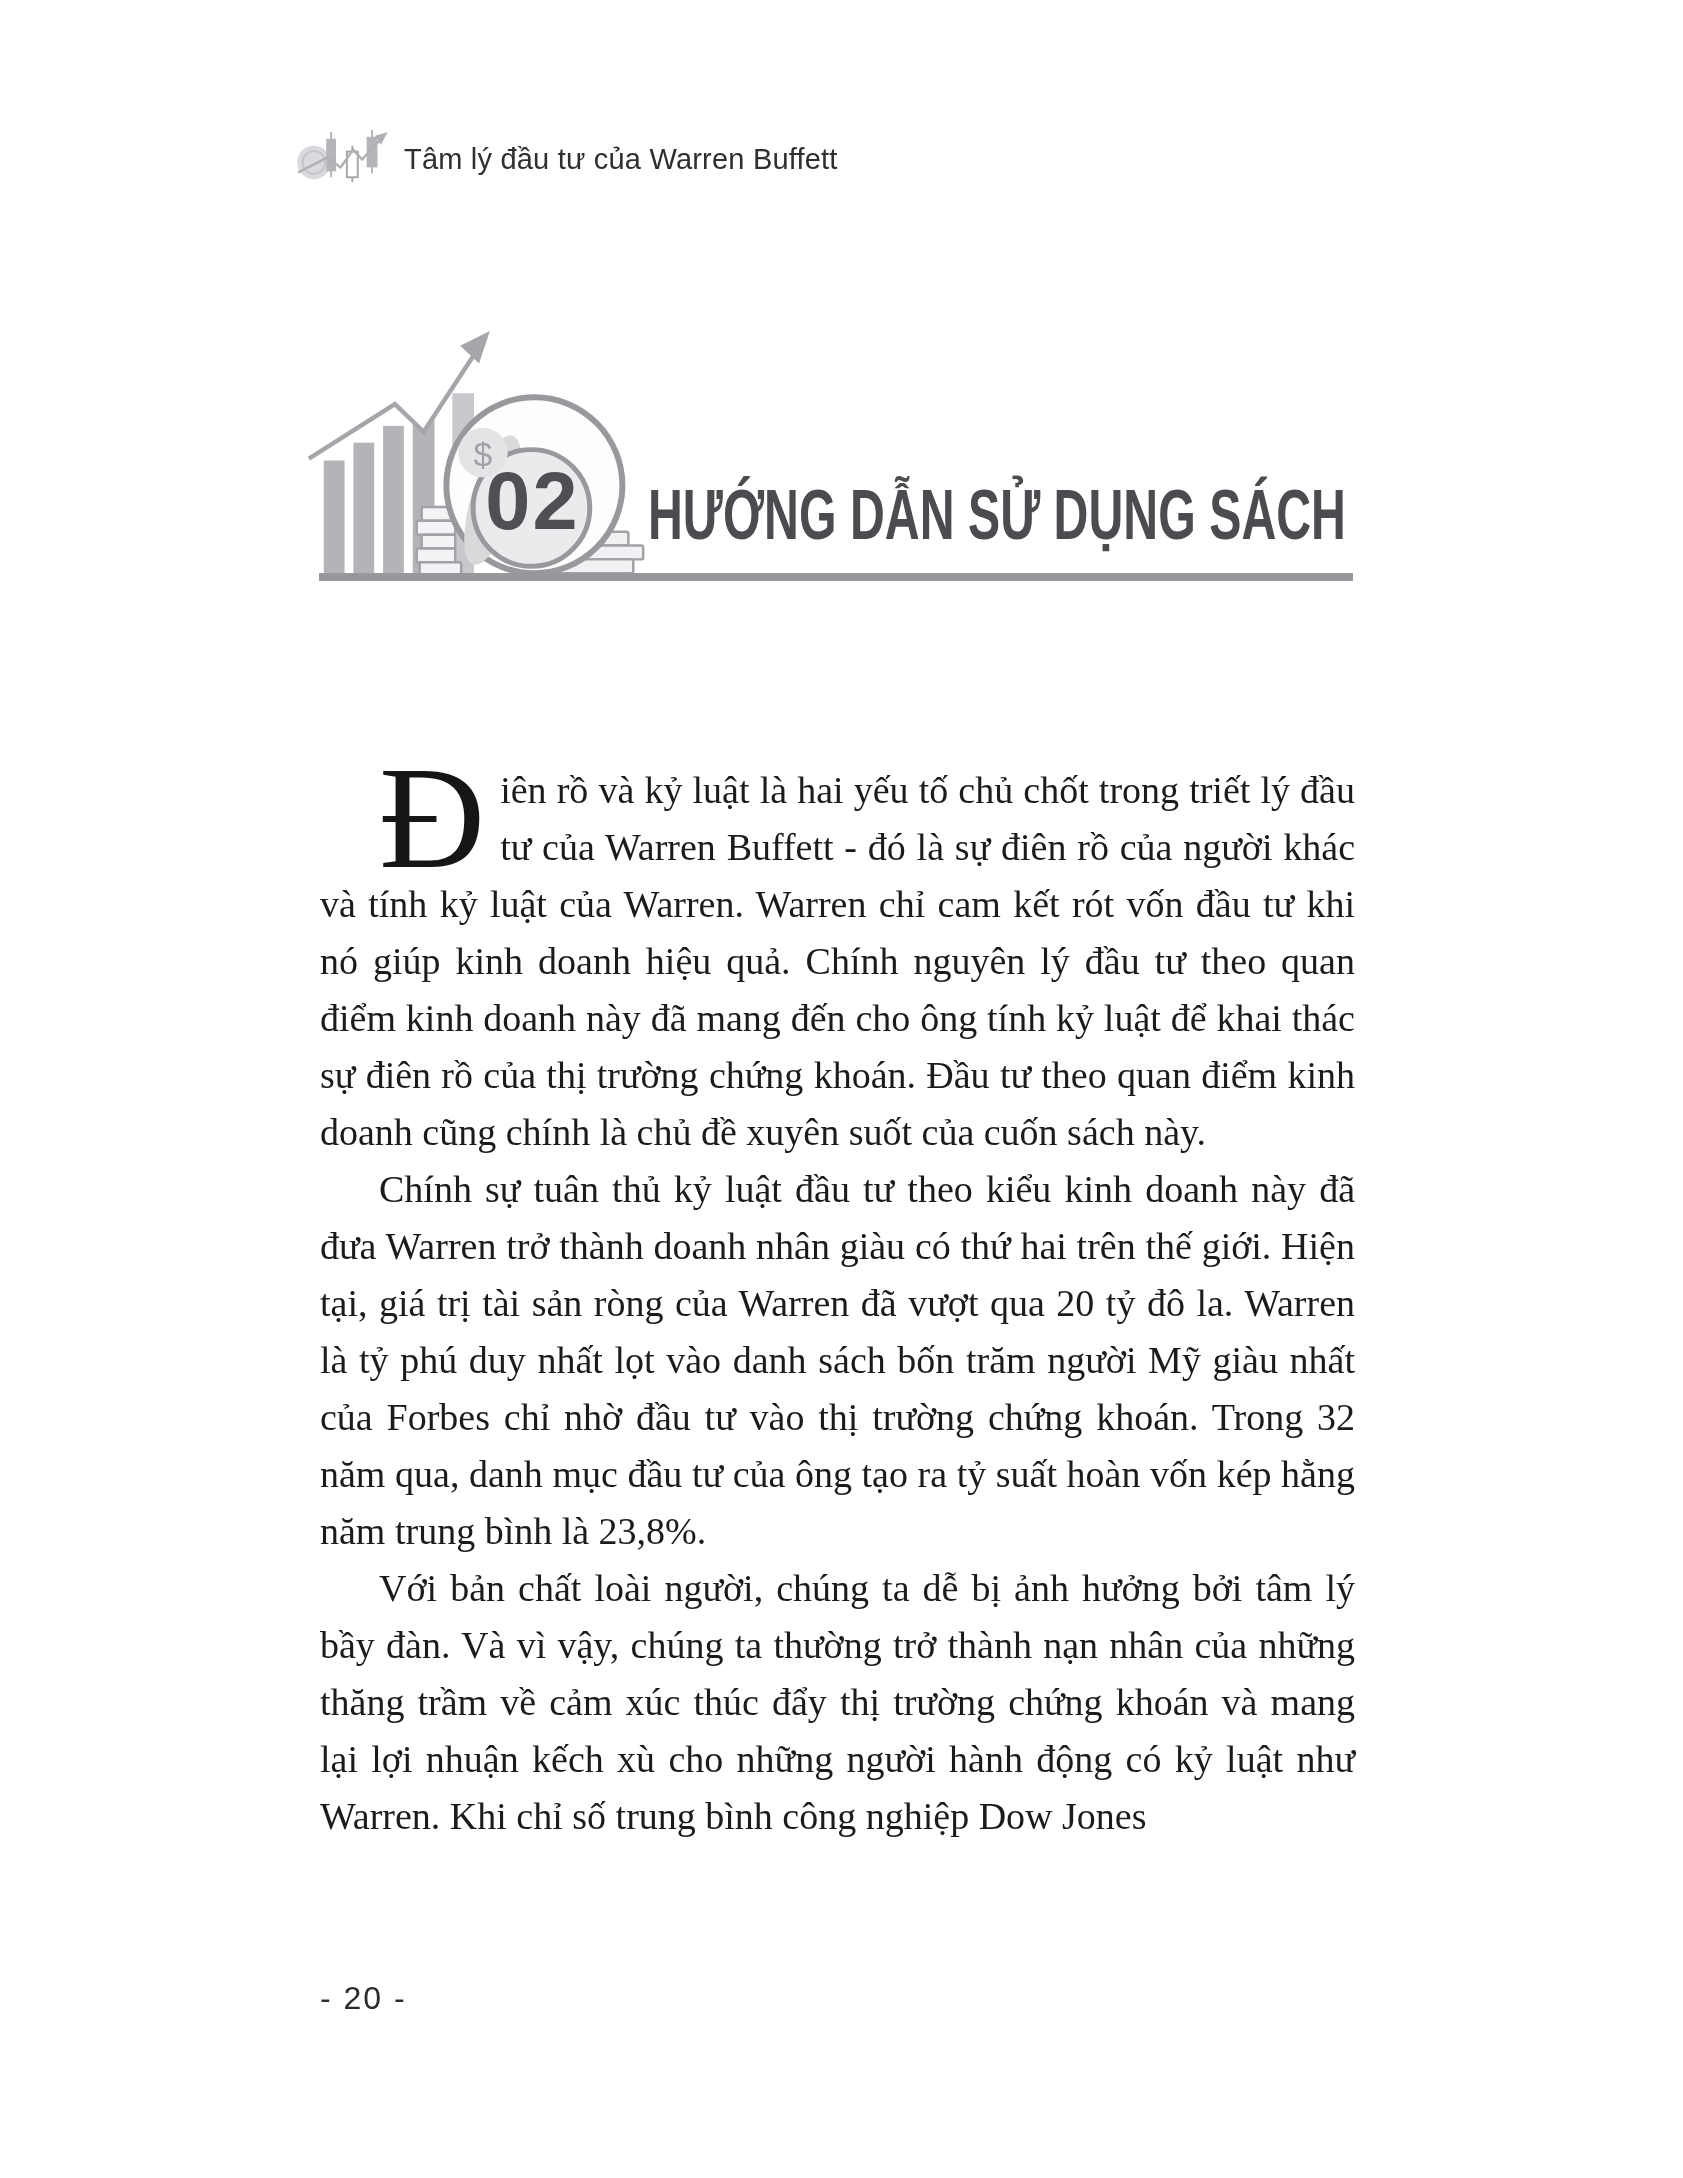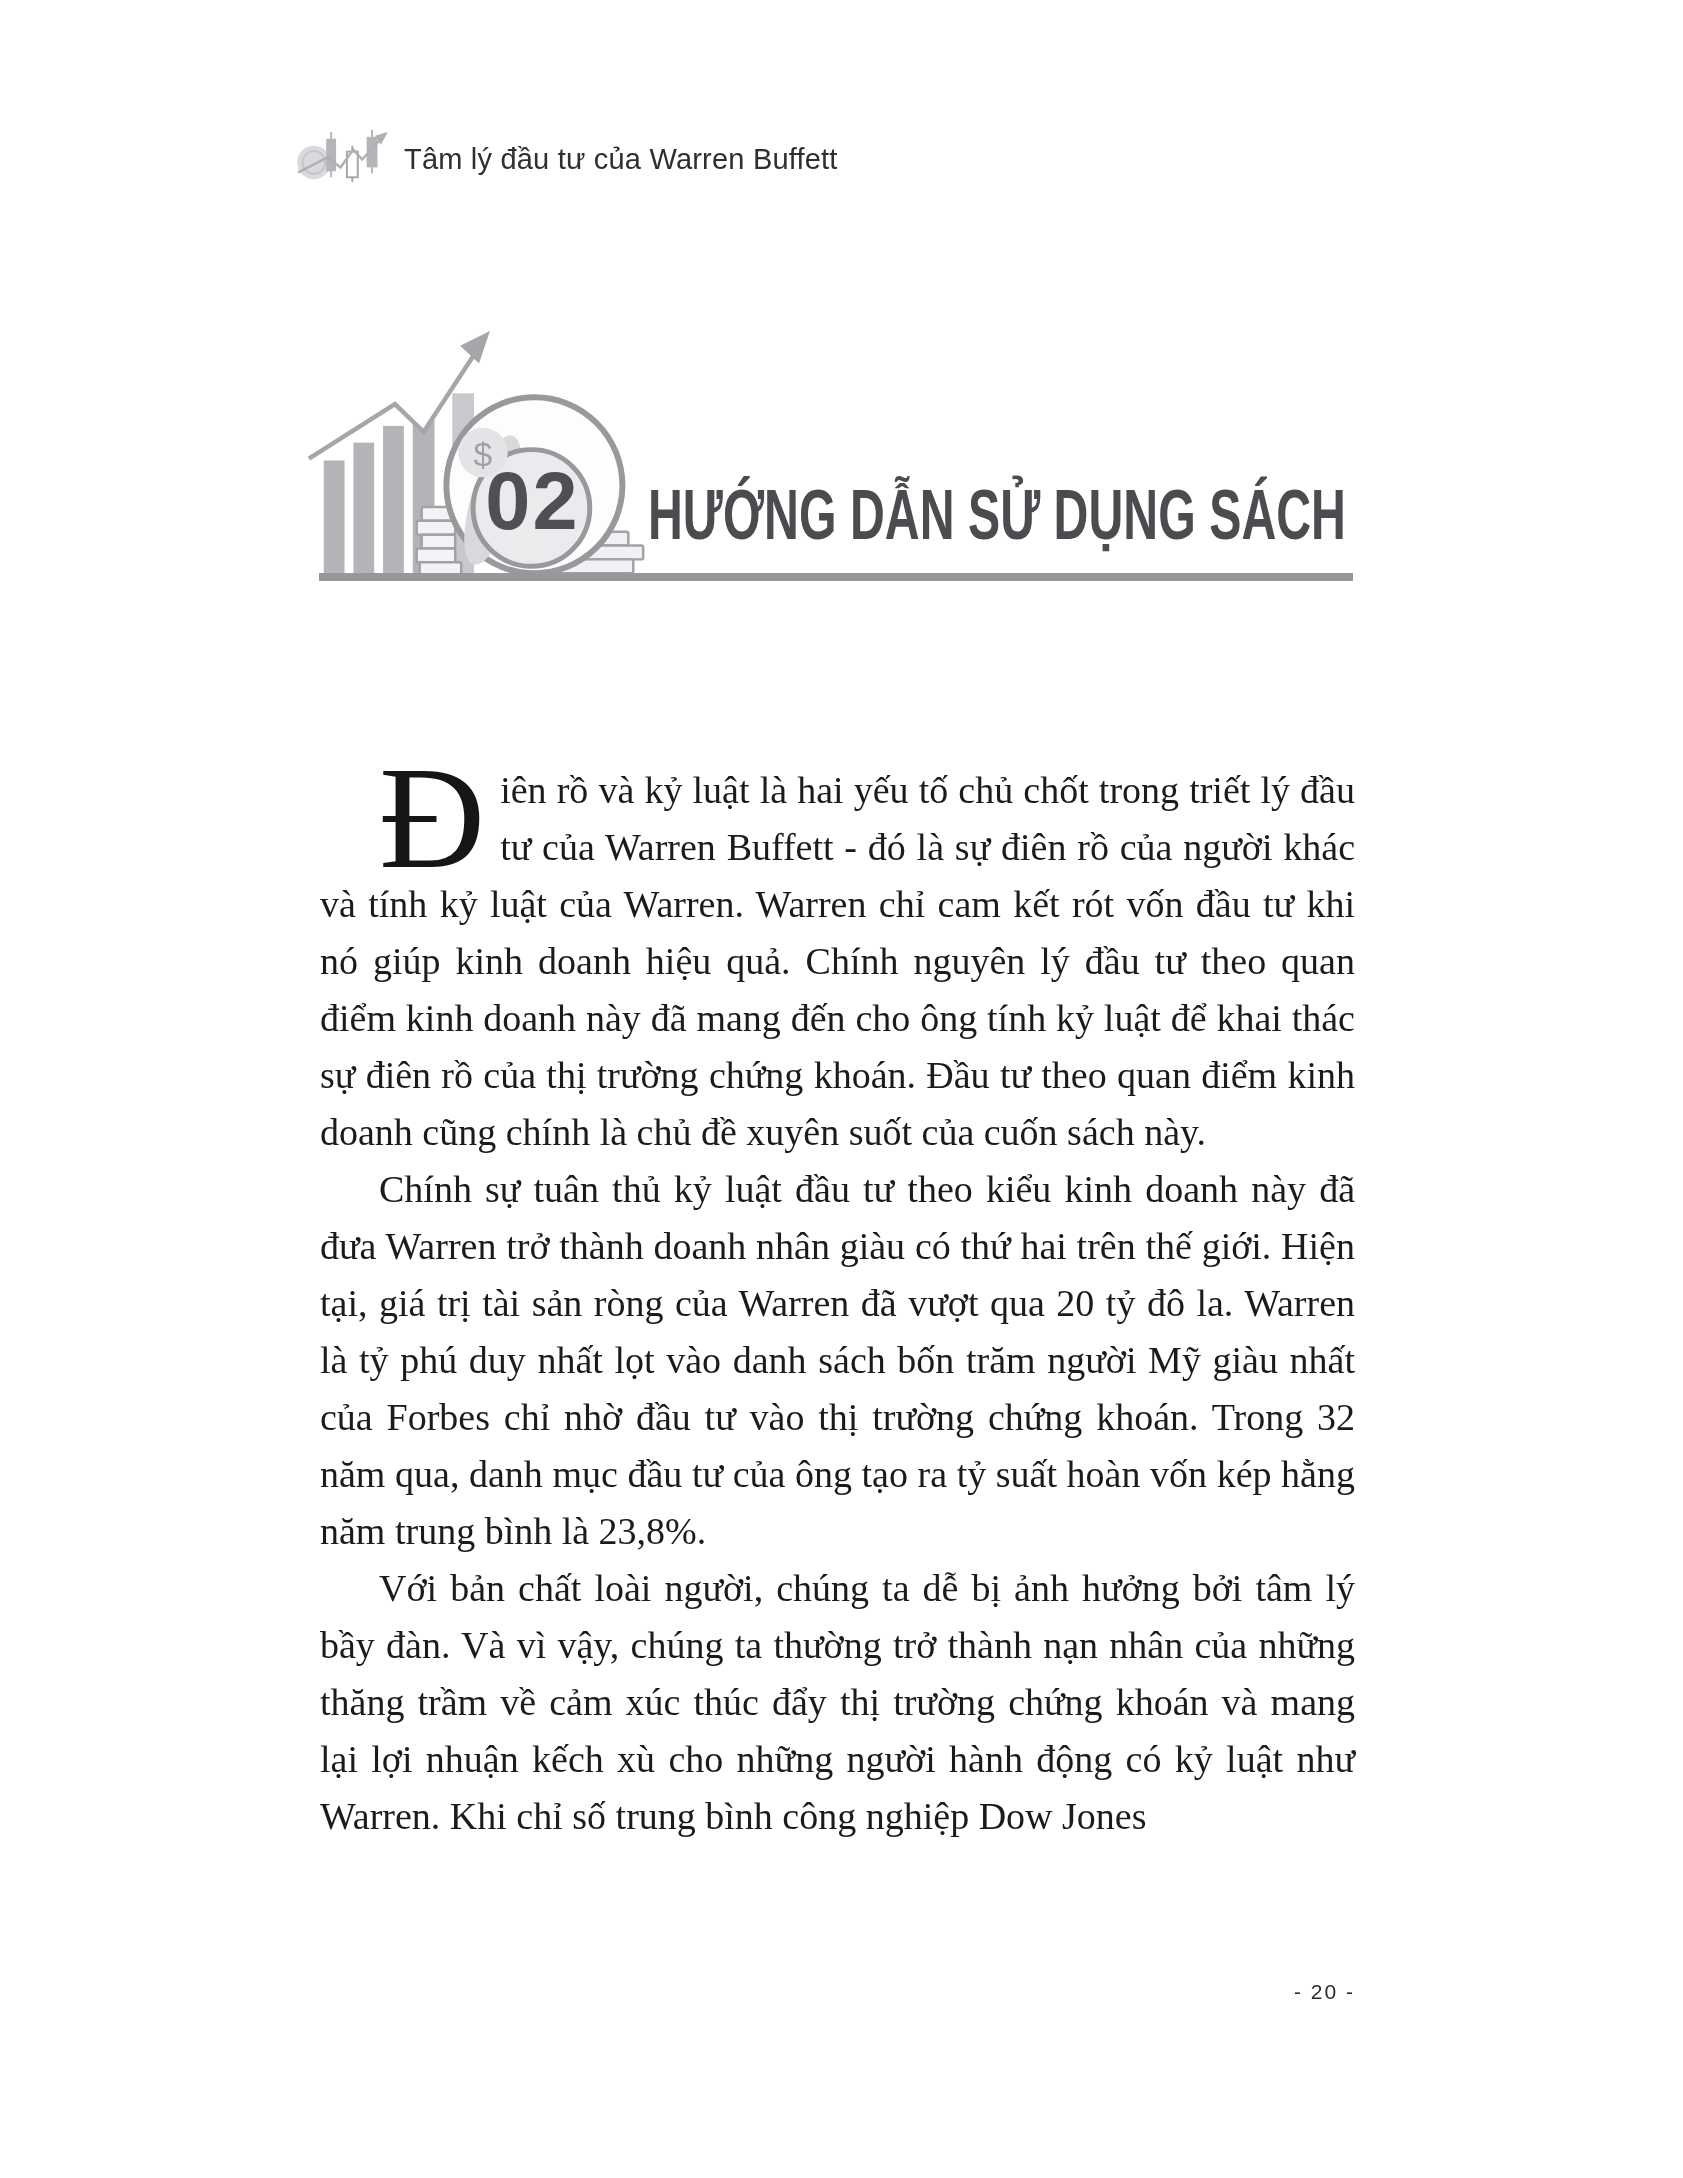--- a/index.html
+++ b/index.html
@@ -46,23 +46,23 @@
   .para.indent{text-indent:59px;}
   .dropcap{
     float:left;
     font-size:147px;line-height:104px;height:106px;
     margin:4px 15px 0 59px;
     color:#161618;
   }
   
   .page-number{
     position:absolute;left:320px;top:1980px;width:1035px;
-    text-align:right;
+    text-align:left;
     font-family:"Liberation Sans", sans-serif;
-    font-size:21px;color:#2c2c2e;letter-spacing:2px;
+    font-size:32px;color:#2c2c2e;letter-spacing:2px;
   }
 </style>
 </head>
 <body>
 
 <div class="page">
 
   <div class="running-header">
     <svg class="header-icon" viewBox="288 124 112 72" aria-hidden="true">
       <circle cx="317" cy="164" r="17" fill="#dadade"></circle>

